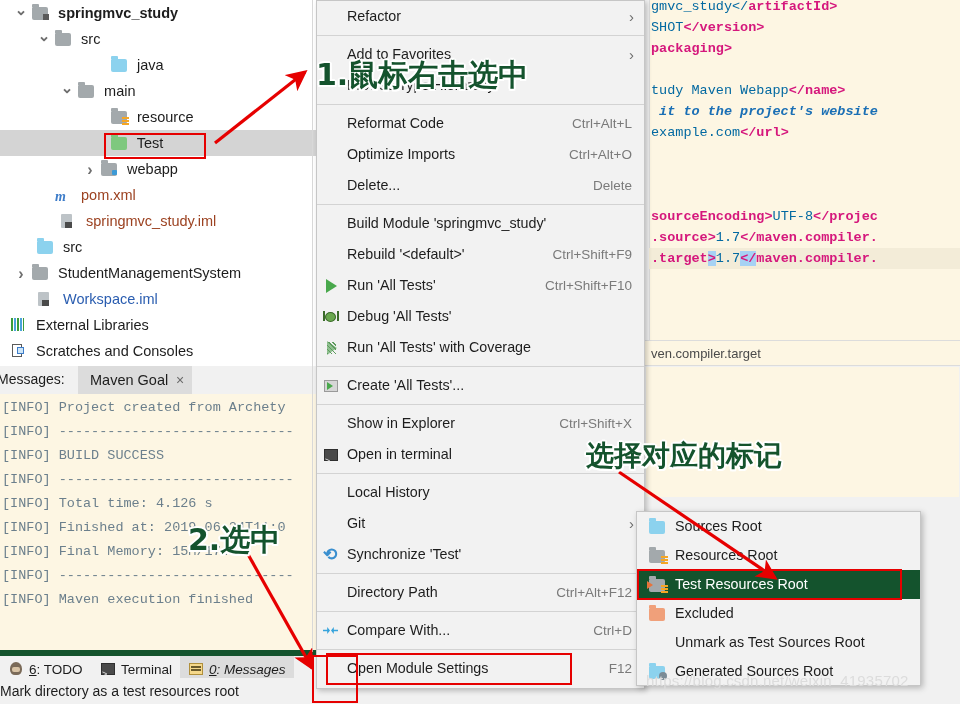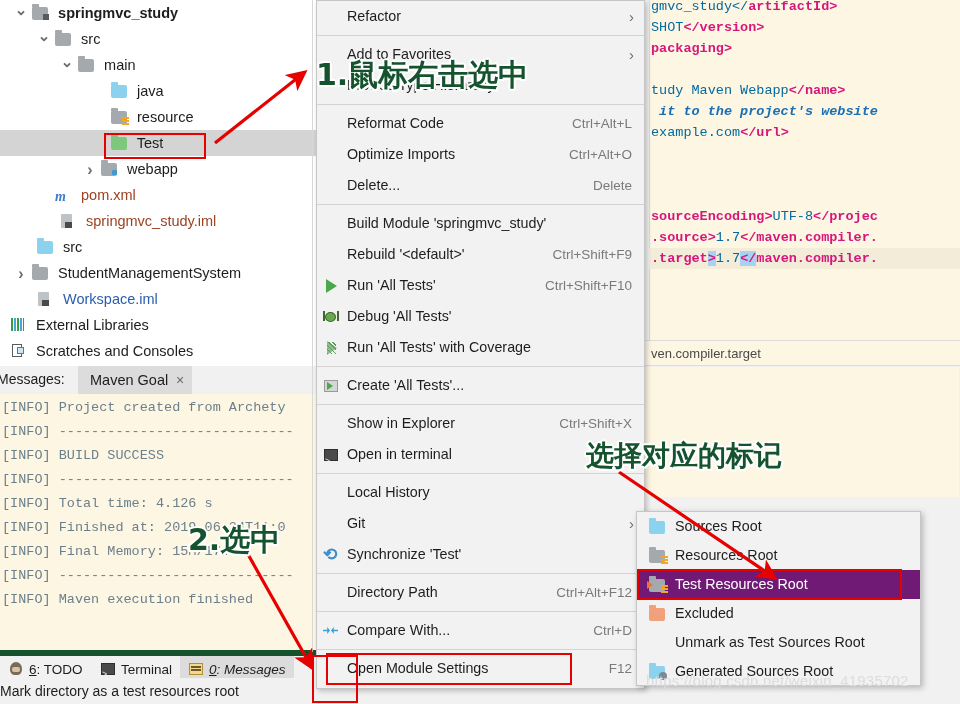--- a/index.html
+++ b/index.html
@@ -174,21 +174,21 @@
   .ic-cmp:after{content:"";position:absolute;left:8px;top:4px;width:7px;height:7px;
     background:#35a3dc;clip-path:polygon(100% 40%,40% 40%,40% 0,0 50%,40% 100%,40% 60%,100% 60%);}
 
   
   #submenu{
     position:absolute;left:636px;top:511px;width:285px;height:175px;
     background:#f2f2f2;border:1px solid #c6c6c6;box-sizing:border-box;
     box-shadow:2px 2px 6px rgba(0,0,0,.25);font-size:14.3px;overflow:hidden;
   }
   .si{position:relative;height:29px;line-height:29px;padding-left:38px;white-space:nowrap;}
-  .si.hl{background:#701a75;color:#fff;}
+  .si.hl{background:#14532d;color:#fff;}
   .si-ico{position:absolute;left:12px;top:8px;width:18px;height:14px;}
 
   
   .anno-text{
     position:absolute;color:#14532d;font-weight:bold;
     font-family:"DejaVu Sans","Liberation Sans",sans-serif;
     text-shadow:
       -1.5px -1.5px 0 #fff, 1.5px -1.5px 0 #fff,
       -1.5px  1.5px 0 #fff, 1.5px  1.5px 0 #fff,
       0 2px 0 #fff, 2px 0 0 #fff, 0 -2px 0 #fff, -2px 0 0 #fff;
@@ -208,28 +208,28 @@
   <div class="tree-row" style="padding-left:14px;">
     <span class="twisty open"></span>
     <span class="ico"><i class="folder f-grey"></i><i class="badge mod"></i></span>
     <span class="lbl-bold">springmvc_study</span>
   </div>
   <div class="tree-row" style="padding-left:37px;">
     <span class="twisty open"></span>
     <span class="ico"><i class="folder f-grey"></i></span>
     <span>src</span>
   </div>
+  <div class="tree-row" style="padding-left:111px;">
+    <span class="ico"><i class="folder f-blue"></i></span>
+    <span>java</span>
+  </div>
   <div class="tree-row" style="padding-left:60px;">
     <span class="twisty open"></span>
     <span class="ico"><i class="folder f-grey"></i></span>
     <span>main</span>
-  </div>
-  <div class="tree-row" style="padding-left:111px;">
-    <span class="ico"><i class="folder f-blue"></i></span>
-    <span>java</span>
   </div>
   <div class="tree-row" style="padding-left:111px;">
     <span class="ico"><i class="folder f-grey"></i><i class="badge res"></i></span>
     <span>resource</span>
   </div>
   <div class="tree-row sel" style="padding-left:111px;">
     <span class="ico"><i class="folder f-green"></i></span>
     <span>Test</span>
   </div>
   <div class="tree-row" style="padding-left:83px;">

